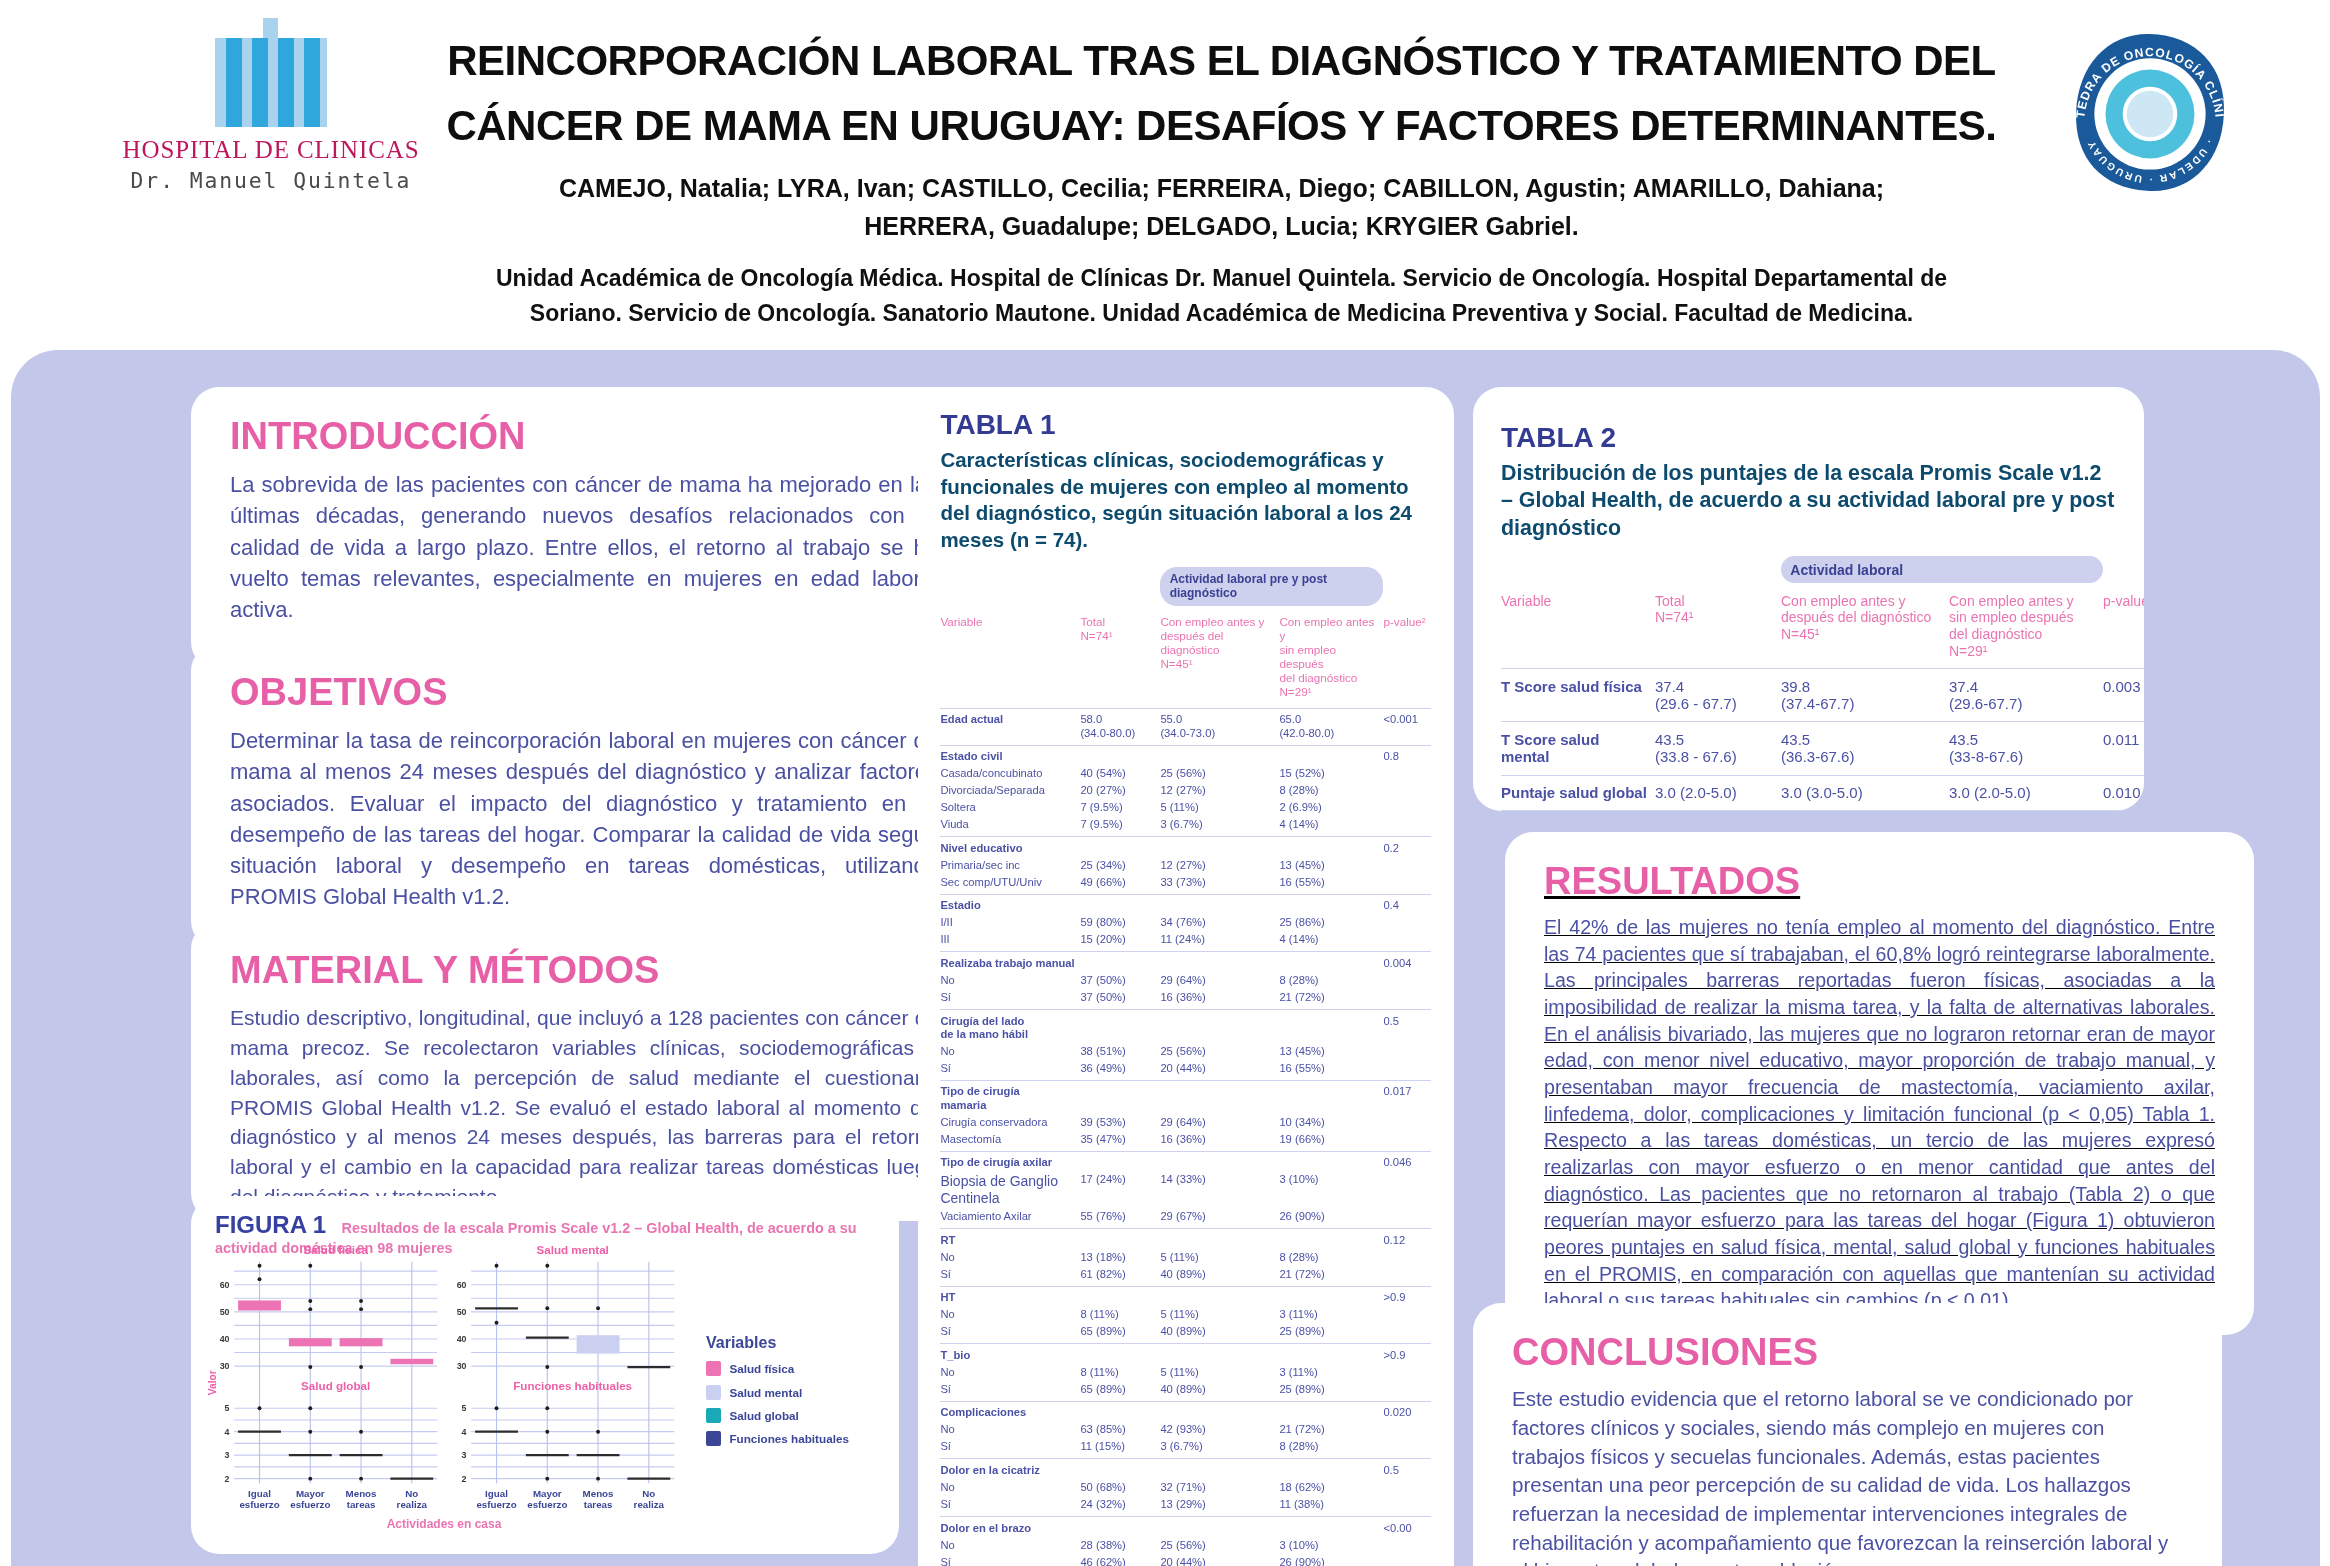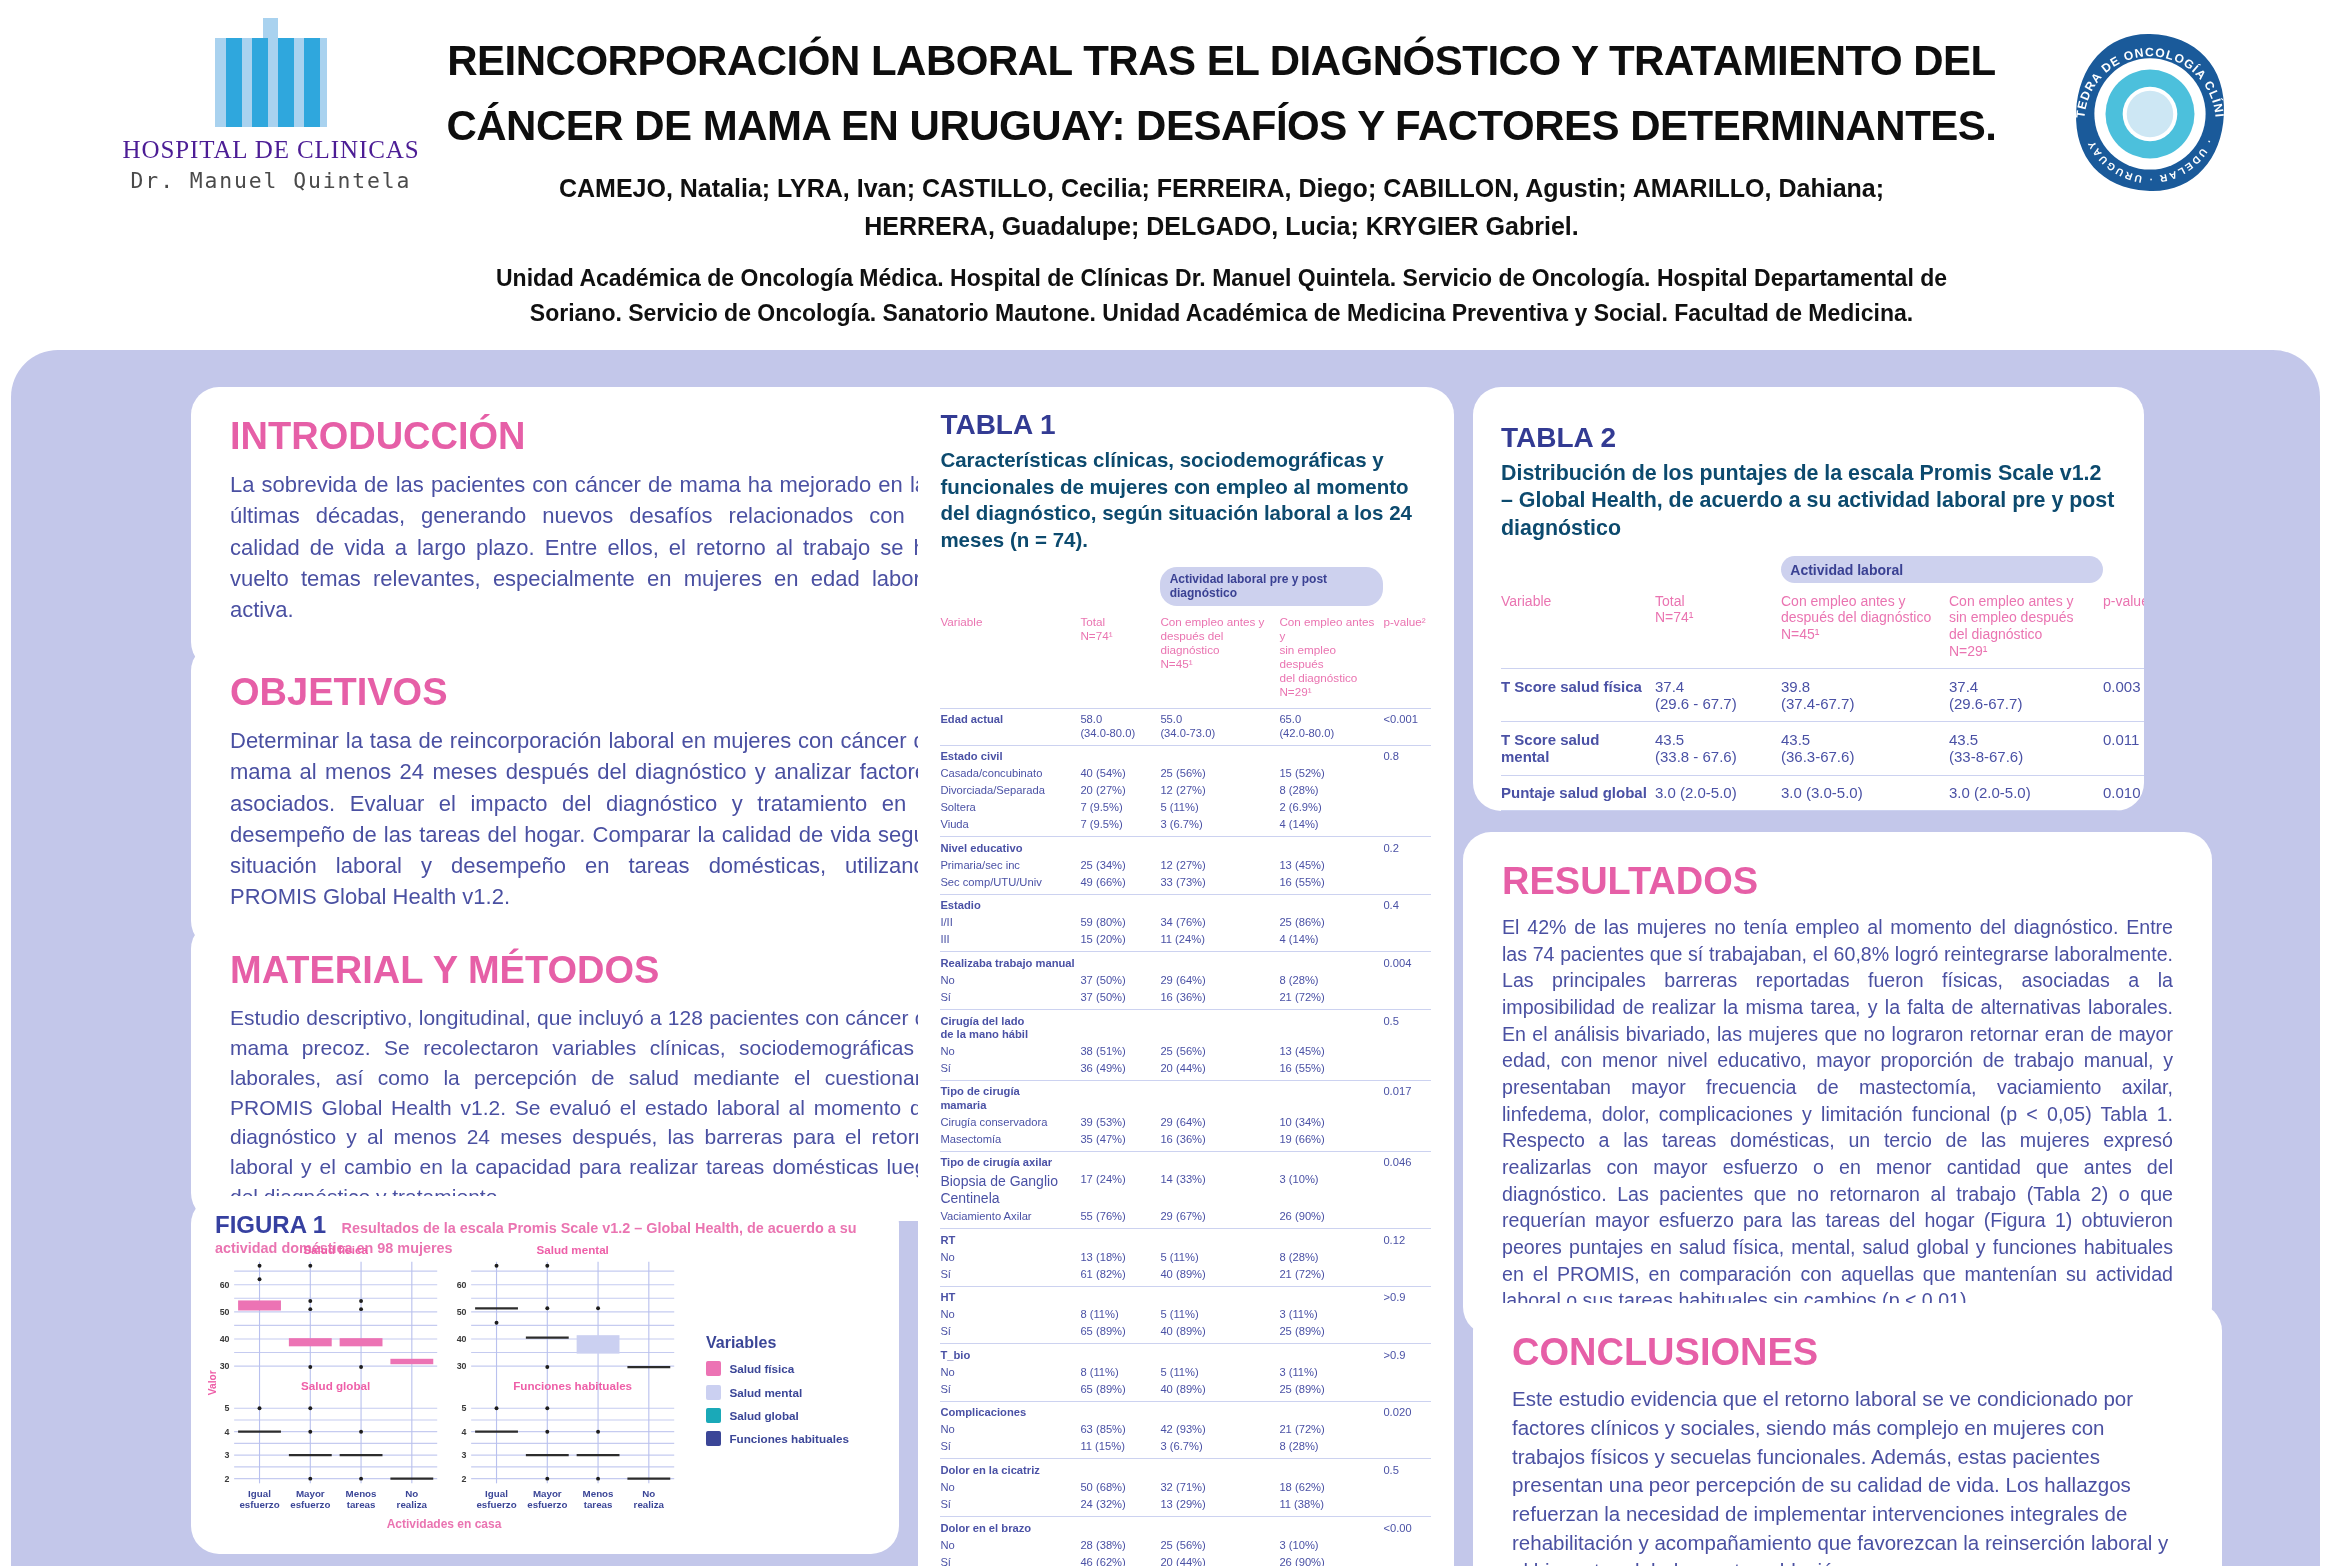--- a/index.html
+++ b/index.html
@@ -10,21 +10,21 @@
              font-weight:bold;font-size:42px;line-height:1.55;color:#0e0e0e;letter-spacing:-0.5px;}
   .hdr-authors{position:absolute;left:401px;top:170px;width:1641px;text-align:center;
                font-weight:bold;font-size:25px;line-height:1.5;color:#101010;}
   .hdr-affil{position:absolute;left:401px;top:261px;width:1641px;text-align:center;
              font-weight:bold;font-size:23px;line-height:1.5;color:#101010;}
   
   .hlogo-wrap{position:absolute;left:103px;top:23px;width:336px;text-align:center;}
   .hlogo-block{position:relative;margin:15px auto 9.3px auto;width:112px;height:89px;background:#a9d2ef;}
   .hlogo-stripe{position:absolute;top:0;width:16px;height:89px;background:#2fa7dd;}
   .hlogo-over{position:absolute;left:48px;top:-19.6px;width:15px;height:20.5px;background:#a9d2ef;}
-  .hlogo-t1{font-family:"Liberation Serif",serif;font-size:25px;color:#4c1d95;letter-spacing:0.9px;}
+  .hlogo-t1{font-family:"Liberation Serif",serif;font-size:25px;color:#be185d;letter-spacing:0.9px;}
   .hlogo-t2{font-family:"DejaVu Sans Mono",monospace;font-size:21.4px;color:#4a4a4a;letter-spacing:1.9px;margin-top:3.7px;}
   
   .badge{position:absolute;left:2062px;top:26px;width:177px;height:177px;}
   
   .panel{position:absolute;left:11.2px;right:11.2px;top:350px;bottom:0;background:#c3c7ea;
          border-radius:47px 47px 0 0;}
   .card{position:absolute;background:#ffffff;border-radius:28px;overflow:hidden;}
   .card-pad{padding:28px 39px;}
   h2.sec{margin:0 0 11.2px 0;font-size:38px;font-weight:bold;color:#e65fa7;letter-spacing:0;}
   .body-txt{margin:0;font-size:22px;line-height:1.42;color:#4a50a2;text-align:justify;}
@@ -574,21 +574,21 @@
         <div class="td lbl-h">Puntaje funciones
 habituales</div>
         <div class="td">3.0 (2.0-5.0)</div>
         <div class="td">3.0 (3.0-5.0)</div>
         <div class="td">3.0 (2.0-5.0)</div>
         <div class="td">0.010</div>
       </div>
 
   </div>
 
-  <div class="card card-pad" style="left:1463px;top:832px;width:671px;height:447px;">
+  <div class="card card-pad" style="left:1505px;top:832px;width:671px;height:447px;text-decoration:underline;">
     <h2 class="sec">RESULTADOS</h2>
     <p class="body-txt body-sm">El 42% de las mujeres no tenía empleo al momento del diagnóstico. Entre las 74 pacientes que sí trabajaban, el 60,8% logró reintegrarse laboralmente. Las principales barreras reportadas fueron físicas, asociadas a la imposibilidad de realizar la misma tarea, y la falta de alternativas laborales. En el análisis bivariado, las mujeres que no lograron retornar eran de mayor edad, con menor nivel educativo, mayor proporción de trabajo manual, y presentaban mayor frecuencia de mastectomía, vaciamiento axilar, linfedema, dolor, complicaciones y limitación funcional (p &lt; 0,05) Tabla 1. Respecto a las tareas domésticas, un tercio de las mujeres expresó realizarlas con mayor esfuerzo o en menor cantidad que antes del diagnóstico. Las pacientes que no retornaron al trabajo (Tabla 2) o que requerían mayor esfuerzo para las tareas del hogar (Figura 1) obtuvieron peores puntajes en salud física, mental, salud global y funciones habituales en el PROMIS, en comparación con aquellas que mantenían su actividad laboral o sus tareas habituales sin cambios (p &lt; 0,01).</p>
   </div>
 
   <div class="card card-pad" style="left:1473px;top:1303px;width:671px;height:251px;">
     <h2 class="sec">CONCLUSIONES</h2>
     <p class="body-txt body-sm body-left" style="font-size:20.5px;line-height:1.4">Este estudio evidencia que el retorno laboral se ve condicionado por factores clínicos y sociales, siendo más complejo en mujeres con trabajos físicos y secuelas funcionales. Además, estas pacientes presentan una peor percepción de su calidad de vida. Los hallazgos refuerzan la necesidad de implementar intervenciones integrales de rehabilitación y acompañamiento que favorezcan la reinserción laboral y el bienestar global en esta población.</p>
   </div>
 
 </div>

